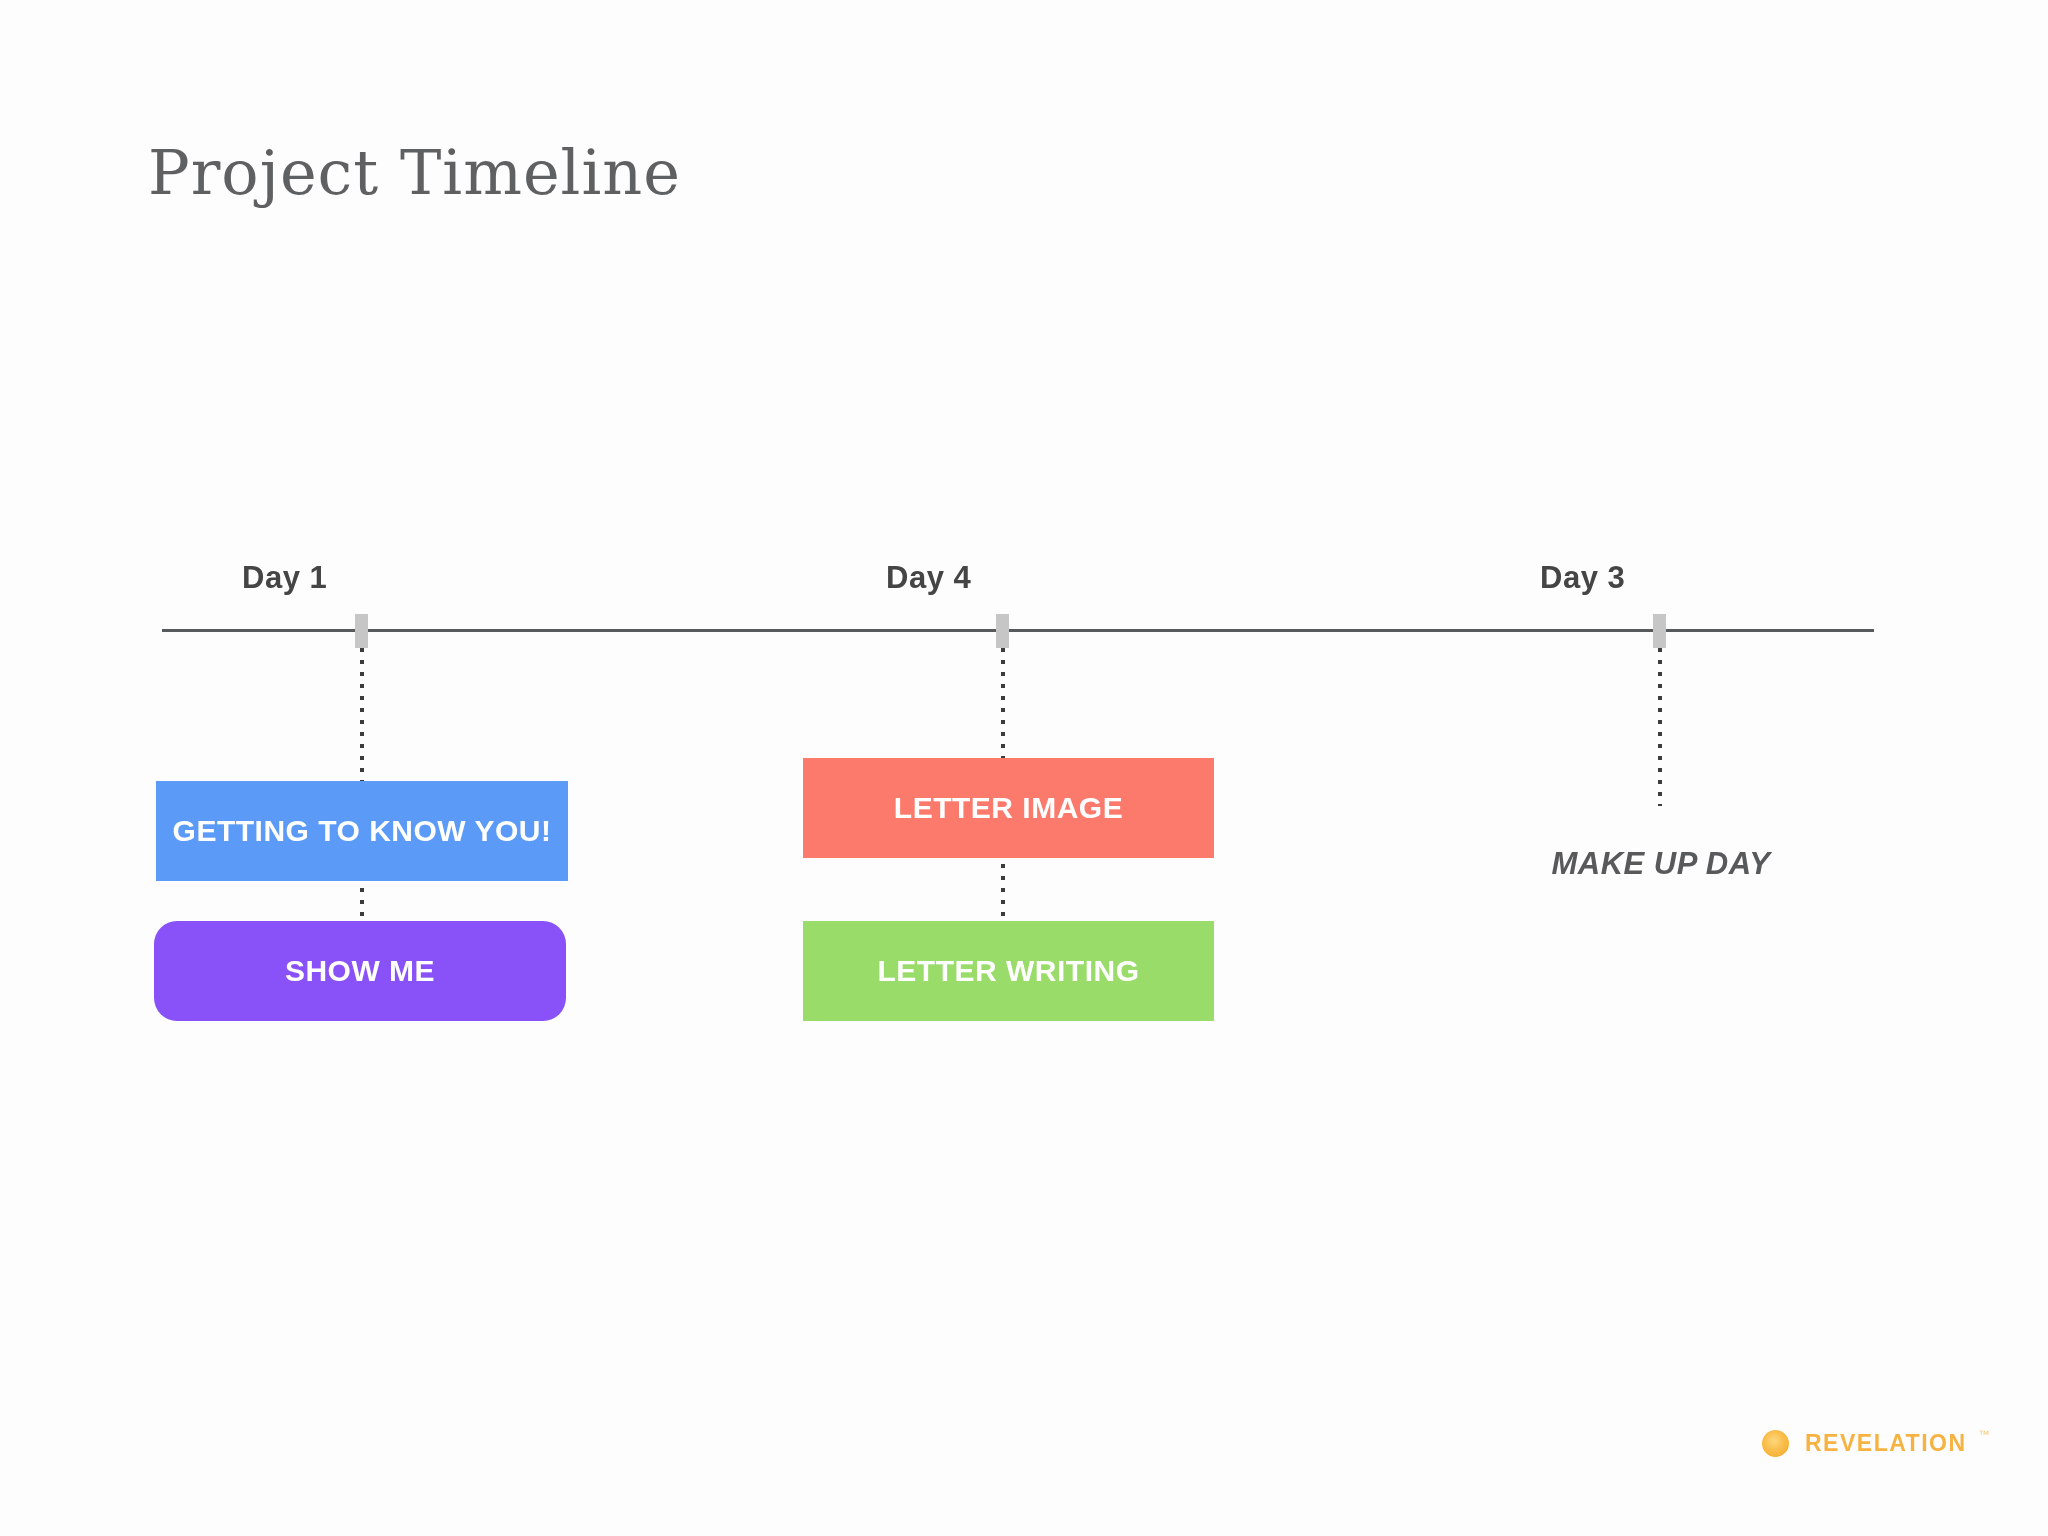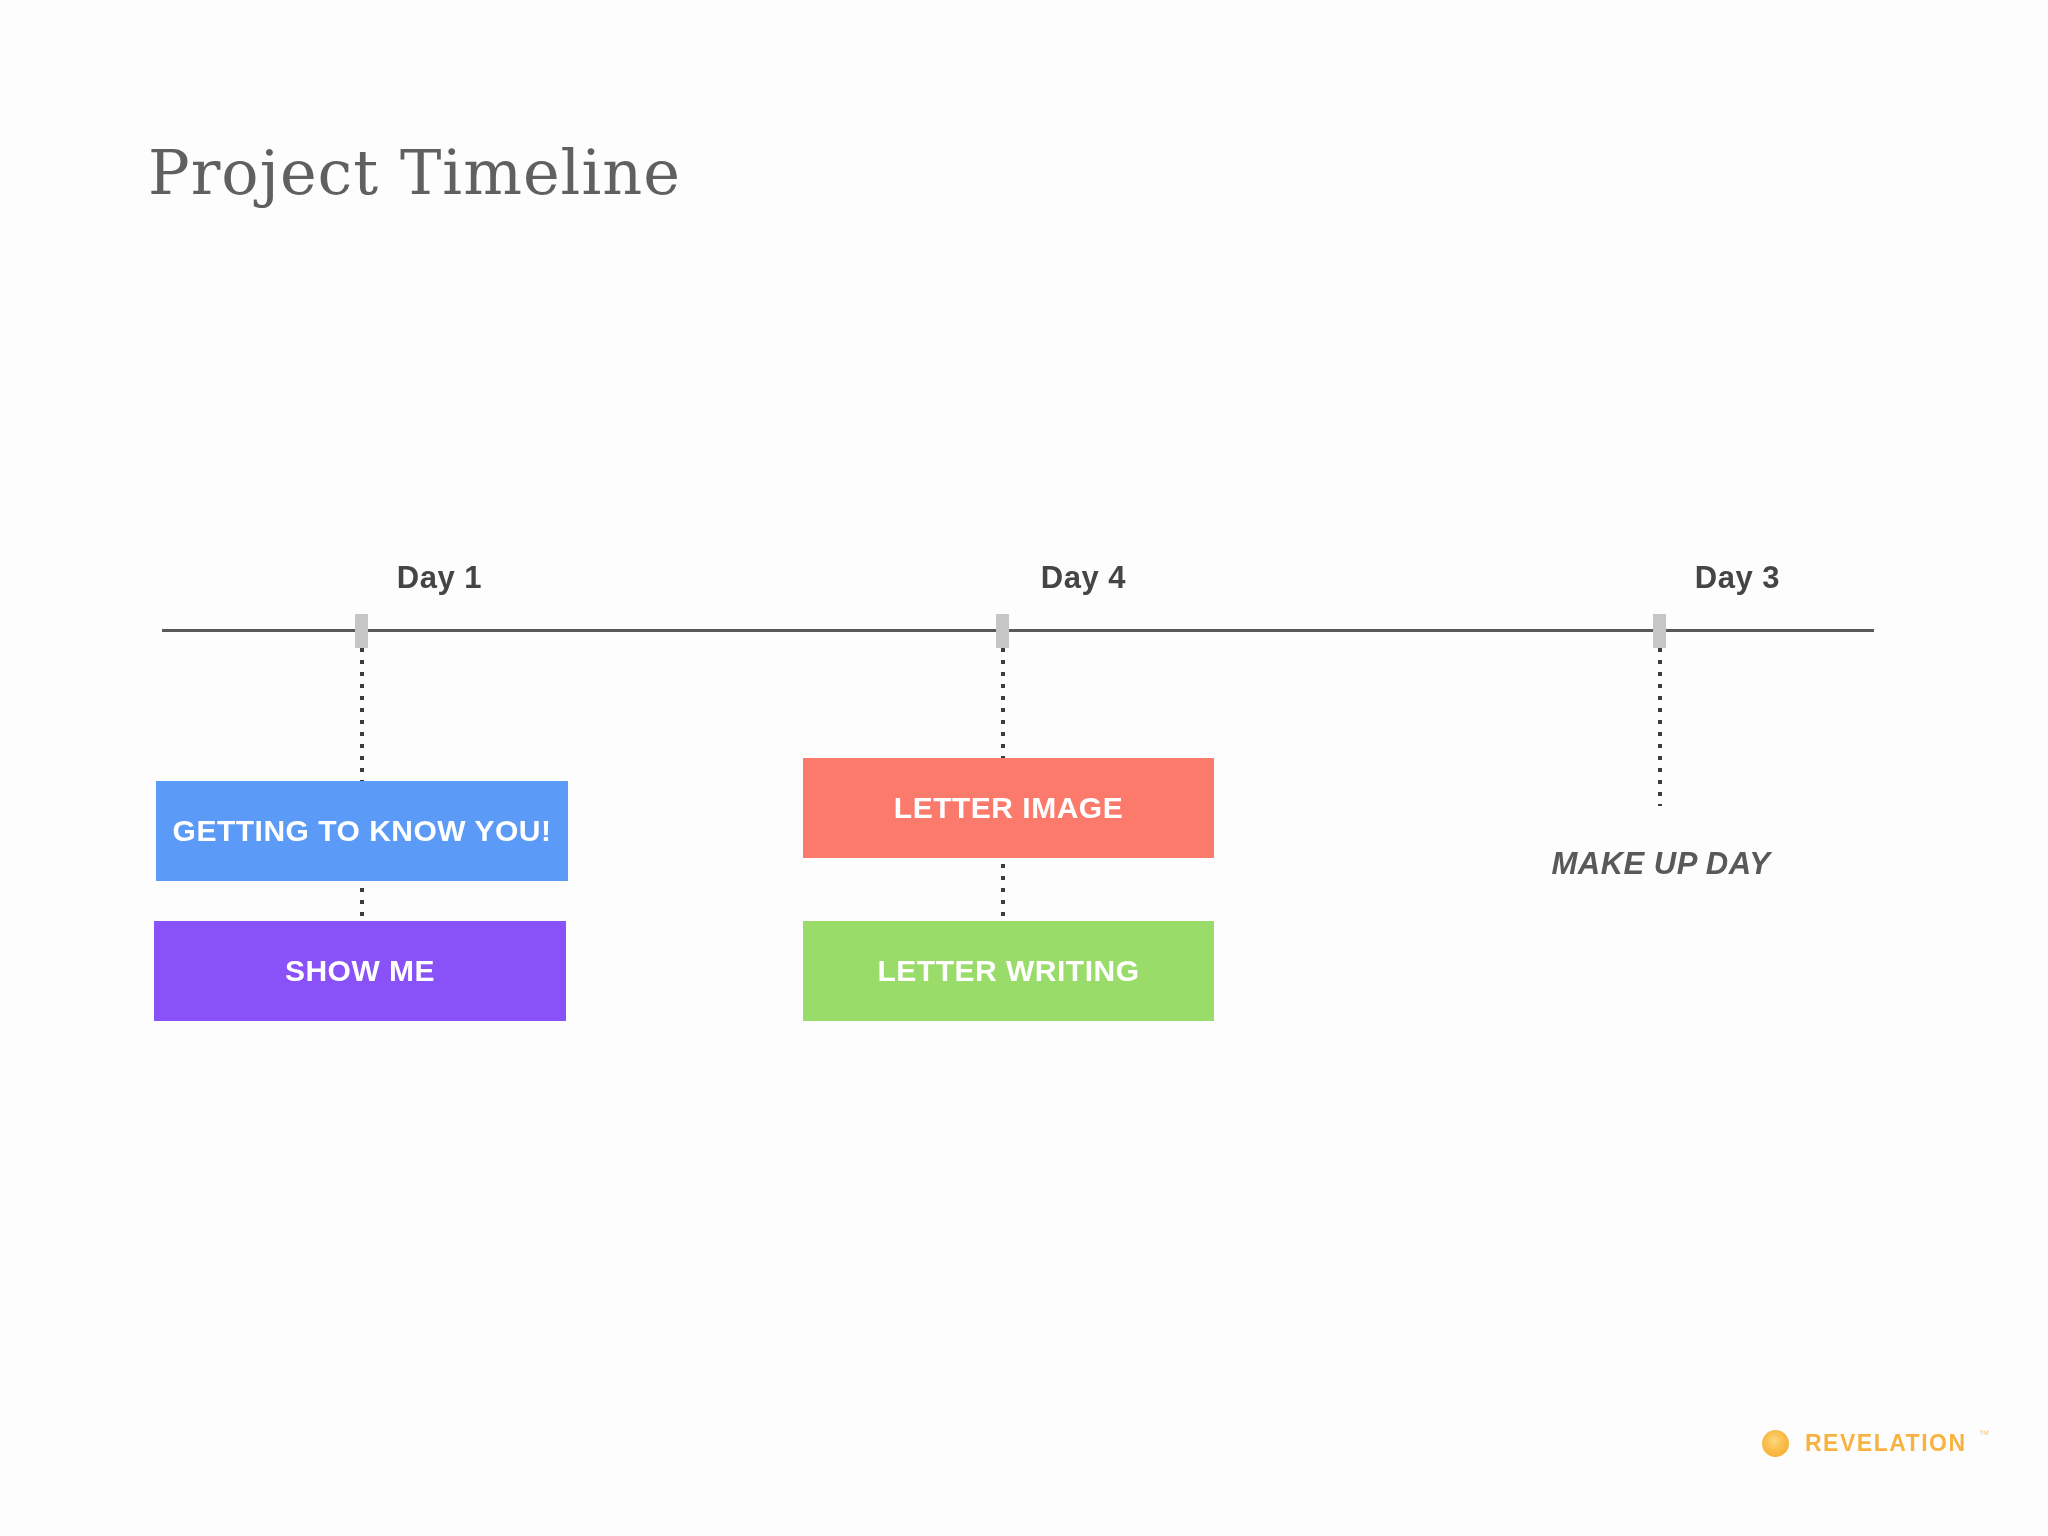--- a/index.html
+++ b/index.html
@@ -15,21 +15,21 @@
     font-family:"DejaVu Serif", "Liberation Serif", serif;
     font-weight:400;font-size:62px;line-height:70px;
     color:#5e6062;letter-spacing:1px;white-space:nowrap;
   }
   .tl-line{
     position:absolute;left:162px;top:629px;width:1712px;height:3px;
     background:#58595b;
   }
   .day-label{
     position:absolute;top:560px;width:240px;margin-left:-120px;
-    text-align:right;font-size:31px;font-weight:bold;color:#454545;
+    text-align:left;font-size:31px;font-weight:bold;color:#454545;
     letter-spacing:0.5px;white-space:nowrap;
   }
   .tick{
     position:absolute;top:614px;width:13px;height:34px;margin-left:-7px;
     background:#c6c6c6;
   }
   .dots{
     position:absolute;width:4px;margin-left:-2px;
     background-image:repeating-linear-gradient(to bottom,#3c3c3c 0 4px,transparent 4px 12px);
     z-index:1;
@@ -80,21 +80,21 @@
   <div class="tick" style="left:1003px"></div>
   <div class="dots" style="left:1003px;top:648px;height:273px"></div>
 
   <div class="day-label" style="left:1660px">Day 3</div>
   <div class="tick" style="left:1660px"></div>
   <div class="dots" style="left:1660px;top:648px;height:158px"></div>
 
   <div class="event" style="left: 156px; top: 781px; width: 412px; background-color: rgb(91, 155, 247);">
     <span class="event-label">GETTING TO KNOW YOU!</span>
   </div>
-  <div class="event" style="left: 154px; top: 921px; width: 412px; background-color: rgb(137, 81, 248);">
+  <div class="event" style="left: 154px; top: 921px; width: 412px; background-color: rgb(137, 81, 248); border-radius: 23px;">
     <span class="event-label">SHOW ME</span>
   </div>
 
   <div class="event" style="left: 803px; top: 758px; width: 411px; background-color: rgb(252, 122, 107);">
     <span class="event-label">LETTER IMAGE</span>
   </div>
   <div class="event" style="left: 803px; top: 921px; width: 411px; background-color: rgb(153, 220, 106); text-align: right;">
     <span class="event-label">LETTER WRITING</span>
   </div>
 

